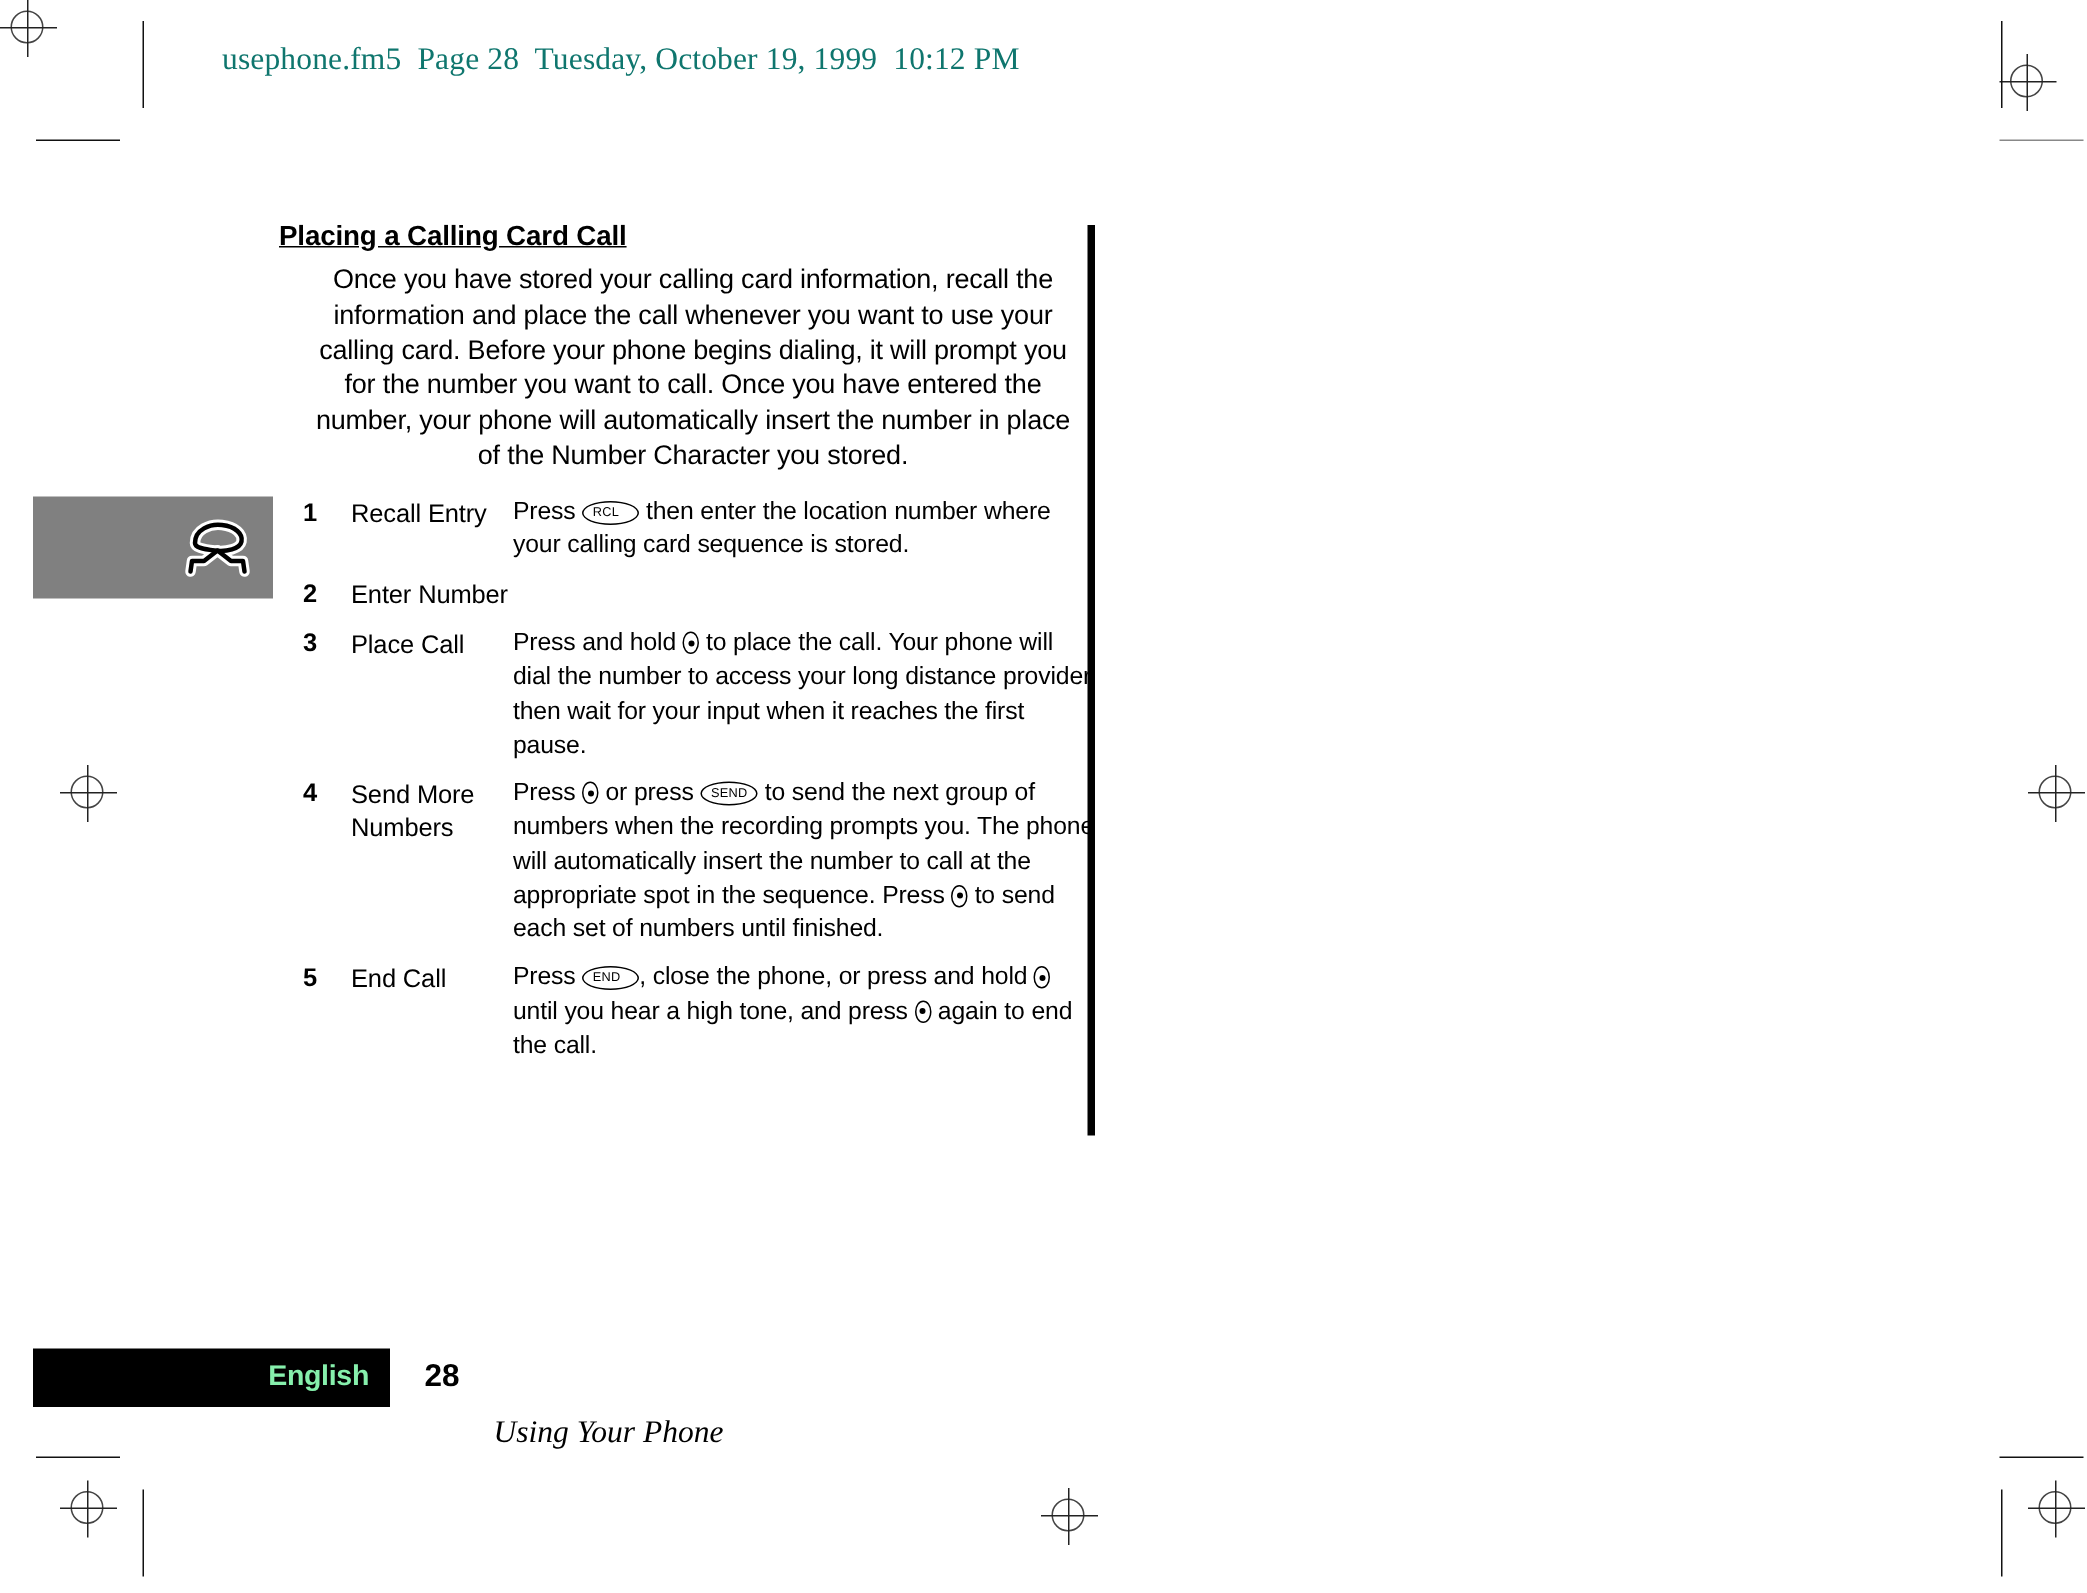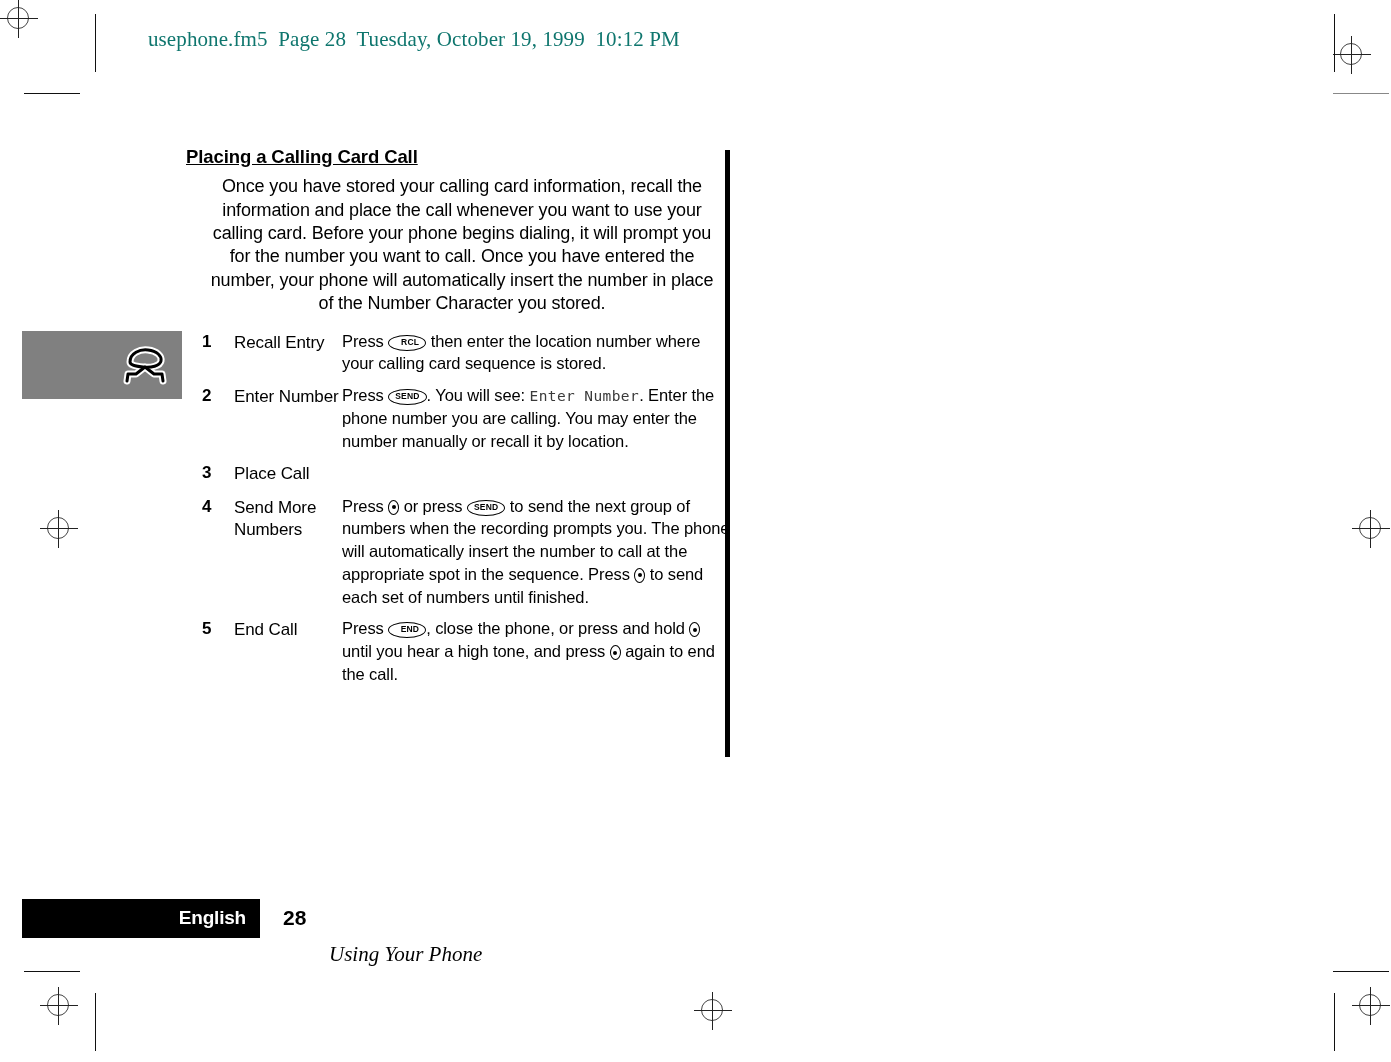--- a/index.html
+++ b/index.html
@@ -147,26 +147,26 @@
     letter-spacing: -0.1px;
   }
 
   
   .key-oval {
     display: inline-block;
     border: 1.6px solid #000;
     border-radius: 50%;
     padding: 0px 6px 1px 6px;
     font-size: 8.5px;
-    font-weight: bold;
+    font-weight: normal;
     line-height: 13px;
     vertical-align: 2px;
     letter-spacing: 0.2px;
     min-width: 24px;
-    text-align: right;
+    text-align: left;
   }
   .key-smart {
     display: inline-block;
     width: 11px;
     height: 15px;
     border: 1.9px solid #000;
     border-radius: 50%;
     position: relative;
     vertical-align: -3px;
     box-sizing: border-box;
@@ -195,21 +195,21 @@
     left: 22px;
     top: 899px;
     width: 238px;
     height: 39px;
     background: #000;
   }
   .footer-lang {
     position: absolute;
     right: 14px;
     top: 8px;
-    color: #ffffff;
+    color: #86efac;
     font-size: 19px;
     font-weight: bold;
     letter-spacing: -0.2px;
   }
   .footer-pageno {
     position: absolute;
     left: 283px;
     top: 906px;
     font-size: 21px;
     font-weight: bold;
@@ -296,25 +296,25 @@
   <p class="intro">Once you have stored your calling card information, recall the information and place the call whenever you want to use your calling card. Before your phone begins dialing, it will prompt you for the number you want to call. Once you have entered the number, your phone will automatically insert the number in place of the Number Character you stored.</p>
   <div class="steps" id="steps-container">
       <div class="step-row">
         <div class="step-num">1</div>
         <div class="step-label">Recall Entry</div>
         <div class="step-body">Press <span class="key-oval">RCL</span> then enter the location number where your calling card sequence is stored.</div>
       </div>
       <div class="step-row">
         <div class="step-num">2</div>
         <div class="step-label">Enter Number</div>
-        <div class="step-body">Press <span class="key-oval">SEND</span>. You will see: <span class="lcd">Enter Number</span>. Enter the phone number you are calling. You may enter the number manually or recall it by location.</div>
       </div>
       <div class="step-row">
         <div class="step-num">3</div>
         <div class="step-label">Place Call</div>
+        <div class="step-body">Press and hold <span class="key-smart"></span> to place the call. Your phone will dial the number to access your long distance provider, then wait for your input when it reaches the first pause.</div>
       </div>
       <div class="step-row">
         <div class="step-num">4</div>
         <div class="step-label">Send More Numbers</div>
         <div class="step-body">Press <span class="key-smart"></span> or press <span class="key-oval">SEND</span> to send the next group of numbers when the recording prompts you. The phone will automatically insert the number to call at the appropriate spot in the sequence. Press <span class="key-smart"></span> to send each set of numbers until finished.</div>
       </div>
       <div class="step-row">
         <div class="step-num">5</div>
         <div class="step-label">End Call</div>
         <div class="step-body">Press <span class="key-oval">END</span>, close the phone, or press and hold <span class="key-smart"></span> until you hear a high tone, and press <span class="key-smart"></span> again to end the call.</div>

